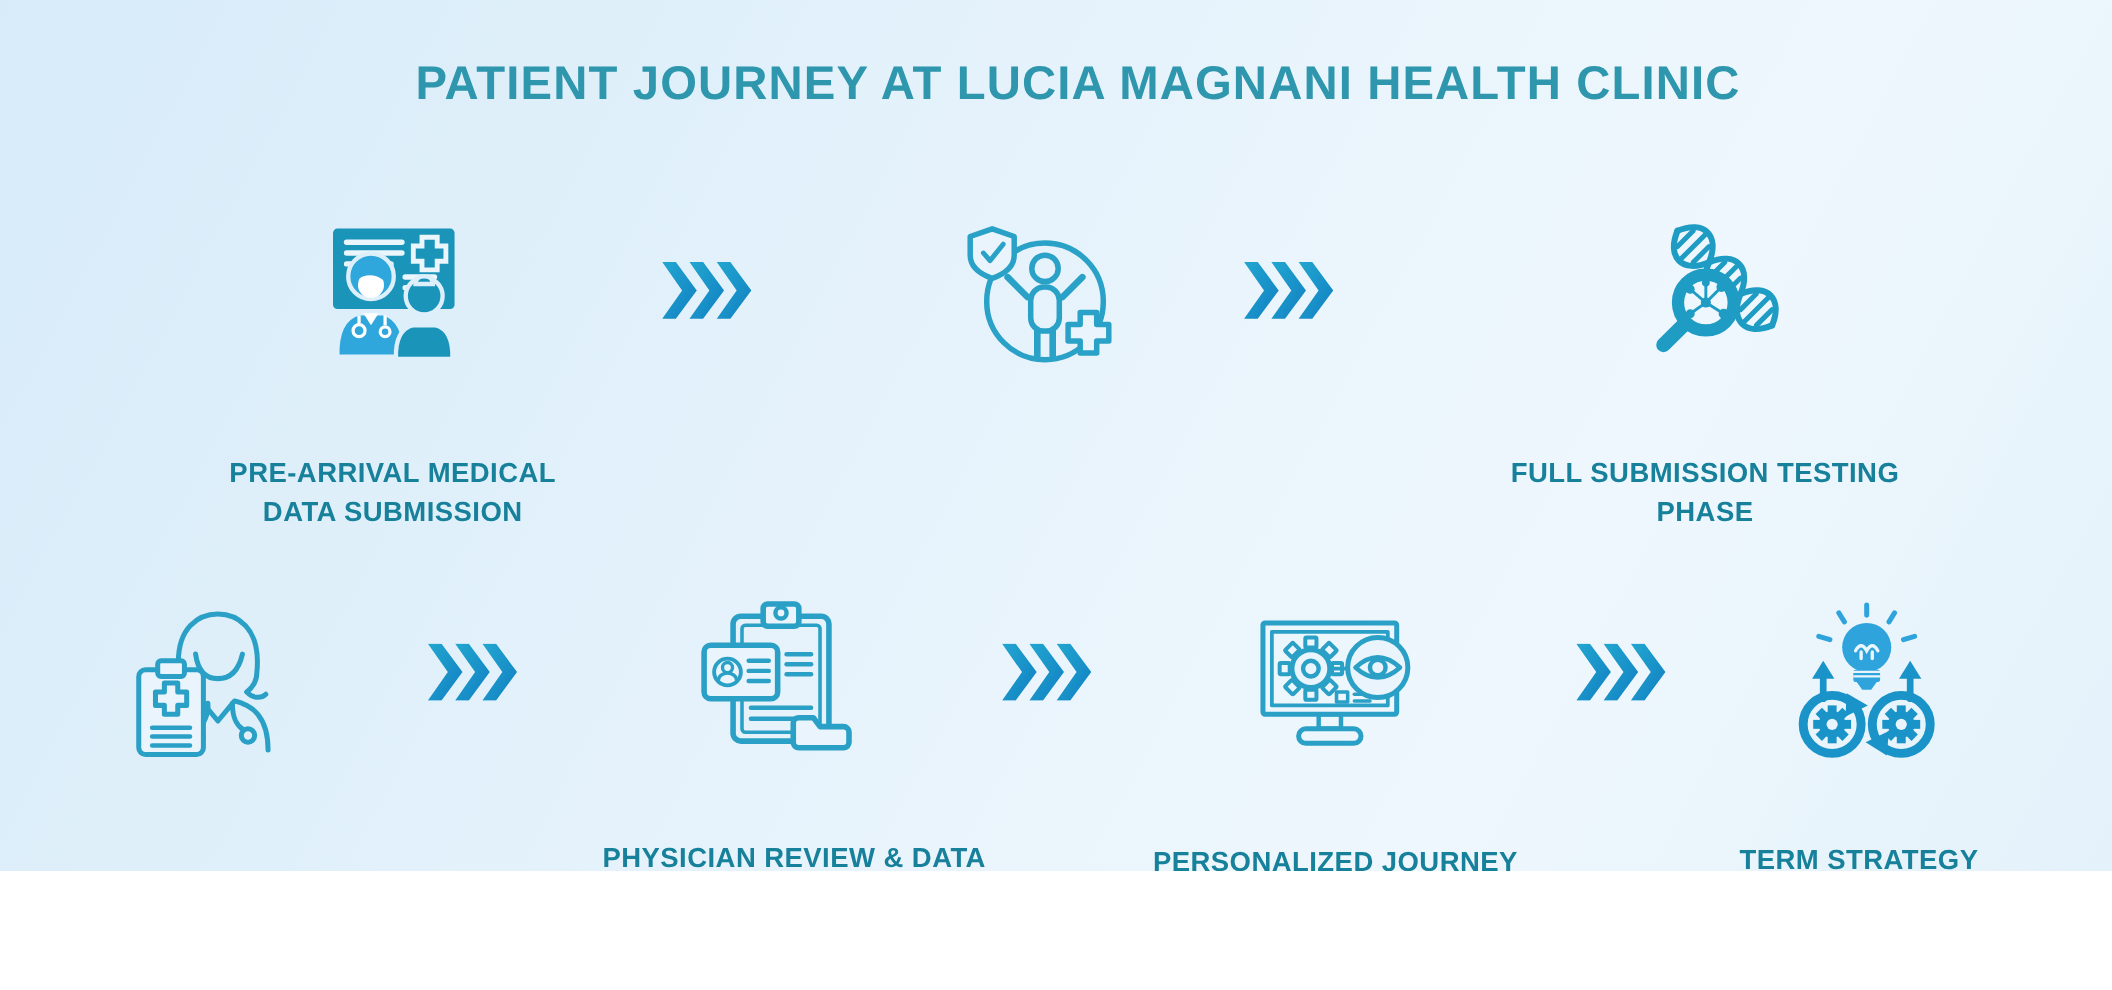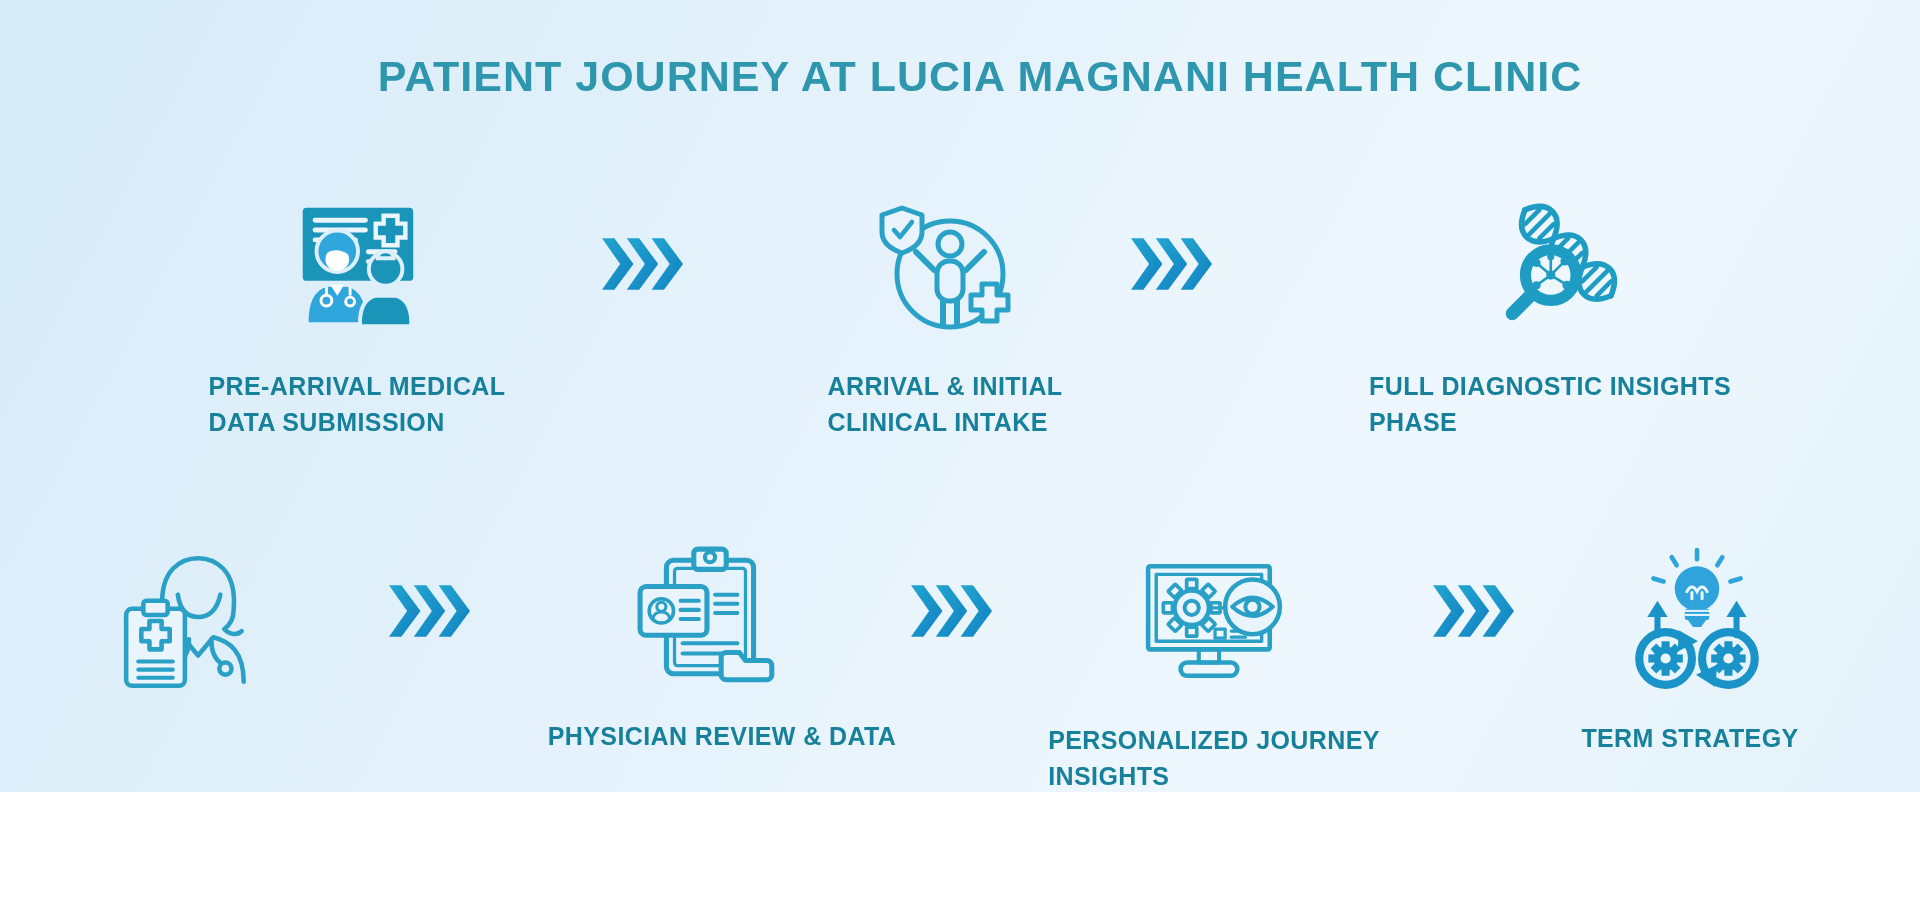--- a/index.html
+++ b/index.html
@@ -6,21 +6,21 @@
   #canvas{
     position:relative;width:1920px;height:792px;overflow:hidden;
     background:linear-gradient(118deg,#d7ebf9 0%,#e0f0fa 28%,#e9f4fc 52%,#eef7fd 72%,#e3f1fa 100%);
     font-family:"Liberation Sans","DejaVu Sans",sans-serif;
     padding-left:40px;
   }
   .title{
     position:absolute;top:52px;left:0;width:100%;text-align:center;
     font-size:43px;font-weight:bold;letter-spacing:1px;color:#2e96ad;
   }
-  .step{position:absolute;width:440px;display:flex;flex-direction:column;align-items:center;text-align:left;}
+  .step{position:absolute;width:440px;display:flex;flex-direction:column;align-items:center;text-align:center;gap:44px;}
   .icon-wrap{height:158px;display:flex;align-items:flex-end;justify-content:center;}
   .lbl{margin-top:24px;font-size:25px;font-weight:bold;letter-spacing:.4px;color:#17819b;line-height:36px;}
   .lbl span{display:block;}
   .s1{left:137px;top:186px;}
   .s2{left:725px;top:186px;}
   .s3{left:1330px;top:186px;}  .s3 .icon-wrap{transform:translateX(18px);}
   .s4{left:-2px;top:540px;}    .s4 .icon-wrap{transform:translateX(-26px);}
   .s5{left:502px;top:536px;}   .s5 .icon-wrap{transform:translateX(-12px);}
   .s6{left:994px;top:540px;}
   .s7{left:1470px;top:538px;}  .s7 .icon-wrap{transform:translateX(7px);}
@@ -87,24 +87,20 @@
           <path d="M96,76 L114,58" stroke-width="6"></path>
           <rect x="67" y="67" width="26" height="40" rx="12" stroke-width="5"></rect>
           <path d="M73,107 V129" stroke-width="6"></path>
           <path d="M87,107 V129" stroke-width="6"></path>
           <path d="M32,14 L52,21 V38 q0,14 -20,21 q-20,-7 -20,-21 V21 Z" fill="#e9f4fc" stroke-width="5"></path>
           <polyline points="24,36 30,43 42,28" stroke-width="4.5"></polyline>
           <path d="M112,90 h15 v11 h11 v15 h-11 v11 h-15 v-11 h-11 v-15 h11 Z" fill="#e9f4fc" stroke-width="5"></path>
         </g>
       </svg>
     </div>
-    <div class="lbl">
-      <span>ARRIVAL &amp; INITIAL</span>
-      <span>CLINICAL INTAKE</span>
-    </div>
   </div>
 
   <div class="step s3">
     <div class="icon-wrap">
       <svg viewBox="0 0 150 150" width="152" height="152">
         <g transform="rotate(45 75 60)" stroke="#1e9cc4" stroke-width="5.5" fill="none" stroke-linecap="round">
           <path d="M15,60 c10,-24 30,-24 40,0 c10,24 30,24 40,0 c10,-24 30,-24 40,0"></path>
           <path d="M15,60 c10,24 30,24 40,0 c10,-24 30,-24 40,0 c10,24 30,24 40,0"></path>
           <g stroke-width="4.5">
             <path d="M25,50 V70"></path>
@@ -131,21 +127,21 @@
           <circle cx="58" cy="82" r="4.5"></circle>
             <circle cx="44" cy="70" r="4"></circle>
             <circle cx="72" cy="68" r="4.5"></circle>
           <circle cx="74" cy="92" r="4.5"></circle>
             <circle cx="44" cy="92" r="4"></circle>
             <circle cx="58" cy="64" r="3.5"></circle>
         </g>
       </svg>
     </div>
     <div class="lbl">
-      <span>FULL DIAGNOSTIC INSIGHTS</span>
+      <span>FULL SUBMISSION TESTING</span>
       <span>PHASE</span>
     </div>
   </div>
 
   <div class="step s4">
     <div class="icon-wrap">
       <svg viewBox="0 0 150 150" width="152" height="152">
         <g stroke="#2aa0c6" stroke-width="4.5" fill="none" stroke-linecap="round" stroke-linejoin="round">
           <path d="M46,64 C42,22 66,12 81,12 C96,12 120,22 116,64 C116,72 112,78 107,82"></path>
           <path d="M46,64 C46,72 50,78 55,82"></path>

